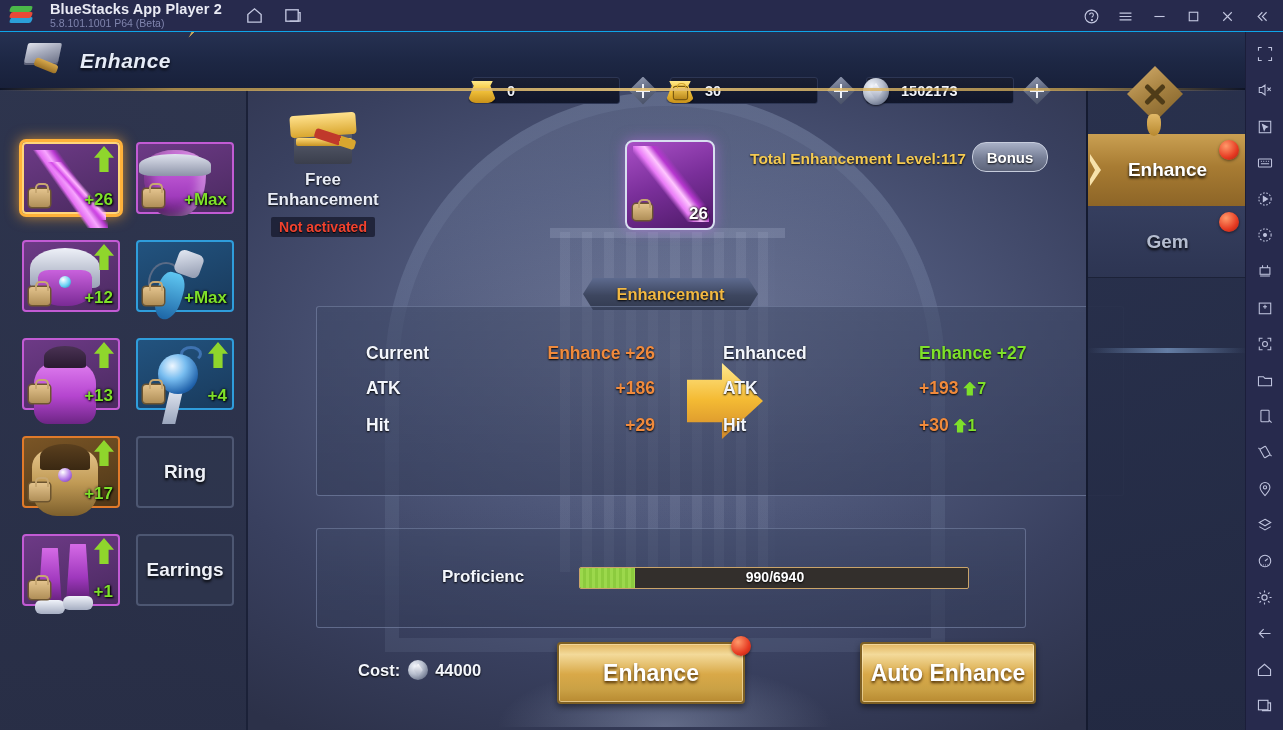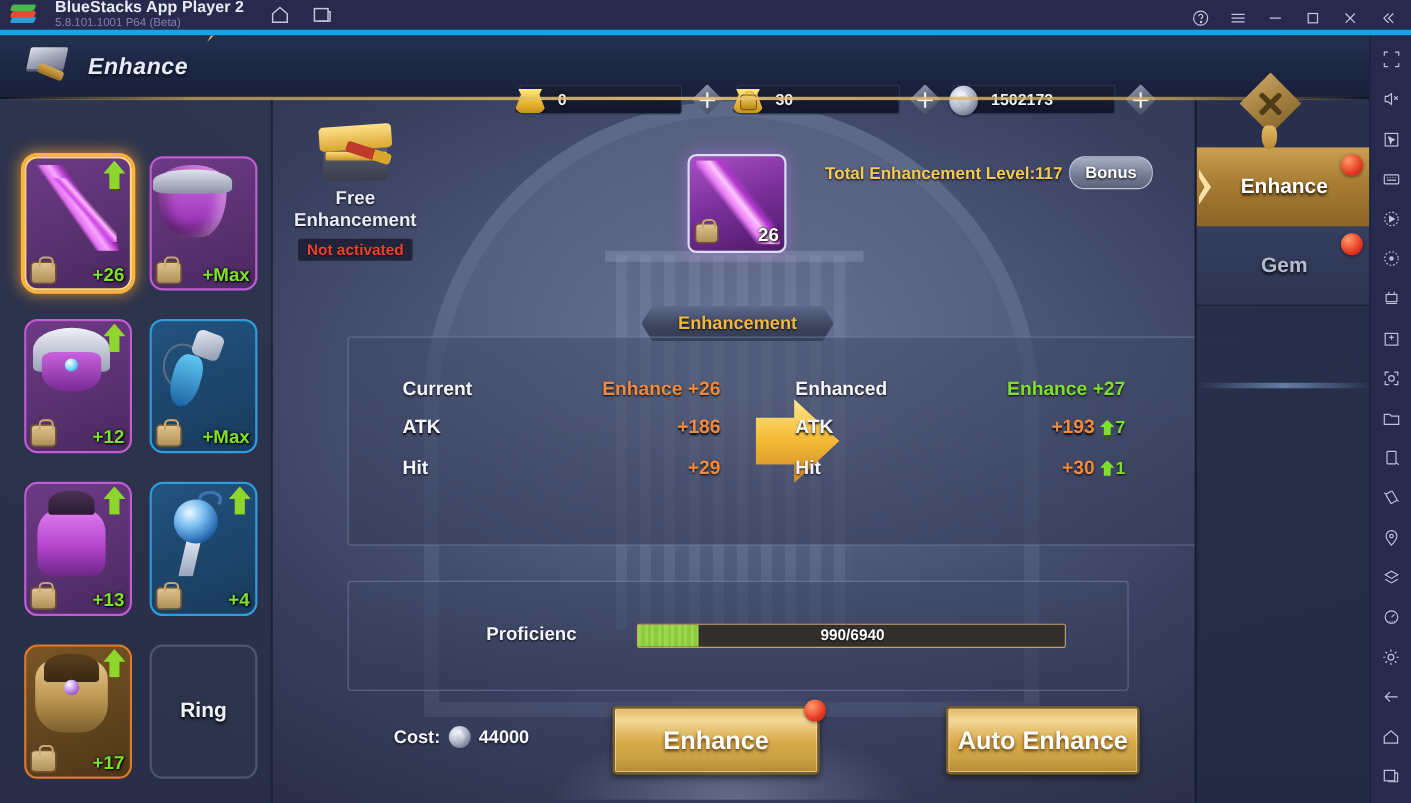--- a/index.html
+++ b/index.html
@@ -9,21 +9,21 @@
     background: #1e2140;
     font-family: "Liberation Sans", sans-serif;
     -webkit-font-smoothing: antialiased;
   }
 
   
   #bs-titlebar {
     position: absolute; top: 0; left: 0; width: 1283px; height: 32px;
     background: #272a4d;
     display: flex; align-items: center;
-    border-bottom: 5px solid #0ea5e9;
+    border-bottom: 1px solid #0ea5e9;
     z-index: 50;
   }
   .bs-logo {
     margin-left: 10px; width: 22px; height: 22px;
     position: relative;
   }
   .bs-logo i { position: absolute; left: 0; width: 22px; height: 6px; border-radius: 2px; display:block; }
   .bs-logo i:nth-child(1) { top: 12px; background: #2b9fd8; transform: skewX(-20deg); }
   .bs-logo i:nth-child(2) { top: 7px;  background: #e84a38; transform: skewX(-20deg); }
   .bs-logo i:nth-child(3) { top: 1px;  background: #4bb749; transform: skewX(-20deg); }
@@ -186,21 +186,21 @@
   
   #eqpanel {
     position: absolute; left: 0; top: 58px; width: 248px; height: 640px;
     background: linear-gradient(180deg, rgba(46,53,78,.92) 0%, rgba(40,46,70,.92) 100%);
     border-right: 2px solid #1b2138;
     z-index: 15;
   }
   .eqgrid { position: absolute; left: 22px; top: 52px; width: 208px; display: grid;
     grid-template-columns: 98px 98px; gap: 26px 16px; }
   .eqcell {
-    width: 98px; height: 122px; border-radius: 12px; position: relative; cursor: pointer;
+    width: 98px; height: 72px; border-radius: 4px; position: relative; cursor: pointer;
     border: 2px solid rgba(120,130,160,.45);
     background: rgba(52,60,86,.55);
     display: flex; align-items: center; justify-content: center;
   }
   .eqcell.purple { border-color: #c25bd4; background: linear-gradient(160deg,#6d3a86 0%, #4a2a60 100%); }
   .eqcell.blue   { border-color: #2f9ddb; background: linear-gradient(160deg,#22537f 0%, #193a5c 100%); }
   .eqcell.orange { border-color: #e07a2a; background: linear-gradient(160deg,#7a5526 0%, #4e3718 100%); }
   .eqcell.empty  { border-color: rgba(110,122,152,.5); background: rgba(48,55,80,.5); }
   .eqcell.sel { box-shadow: 0 0 0 3px #ffb13a, 0 0 14px 3px rgba(255,170,50,.7); border-color: #ffd67a; }
   .eqcell .emptylabel { color: #eef1f8; font-size: 19px; font-weight: bold; text-shadow: 0 2px 3px #000; }
@@ -349,21 +349,21 @@
     position: absolute; left: 68px; top: 216px; width: 808px; height: 190px;
     background: linear-gradient(180deg, rgba(62,72,102,.50), rgba(52,60,88,.58));
     border: 1px solid rgba(150,165,200,.42);
     border-radius: 3px;
   }
   #stats .row { position: absolute; left: 0; width: 710px; height: 36px; display: flex; align-items: center; }
   #stats .r1 { top: 28px; } #stats .r2 { top: 63px; } #stats .r3 { top: 100px; }
   .s-lbl { position: absolute; color: #f3f6fc; font-size: 17.5px; font-weight: bold; text-shadow: 0 1px 2px #000; }
   .s-val { position: absolute; font-size: 17.5px; font-weight: bold; text-shadow: 0 1px 2px #000; }
   .c-left-lbl { left: 49px; } .c-left-val { left: 208px; width: 130px; text-align: right; }
-  .c-right-lbl { left: 406px; } .c-right-val { left: 576px; width: 130px; text-align: right; }
+  .c-right-lbl { left: 406px; } .c-right-val { left: 602px; width: 130px; text-align: left; }
   .v-orange { color: #f08a3c; } .v-green { color: #7ee02a; }
   .up-ind { color: #7ee02a; font-size: 16px; font-weight: bold; }
   .up-caret { display: inline-block; width: 13px; height: 14px; background: #7ee02a; vertical-align: -2px;
     clip-path: polygon(50% 0, 100% 48%, 74% 48%, 74% 100%, 26% 100%, 26% 48%, 0 48%); margin-right: 1px; }
   #bigarrow {
     position: absolute; left: 370px; top: 56px; width: 76px; height: 76px;
     background: linear-gradient(180deg, #ffe88e 0%, #f4bb34 48%, #d1882a 100%);
     clip-path: polygon(0 22%, 46% 22%, 46% 0, 100% 50%, 46% 100%, 46% 78%, 0 78%);
     filter: drop-shadow(0 0 8px rgba(255,190,70,.8));
   }

